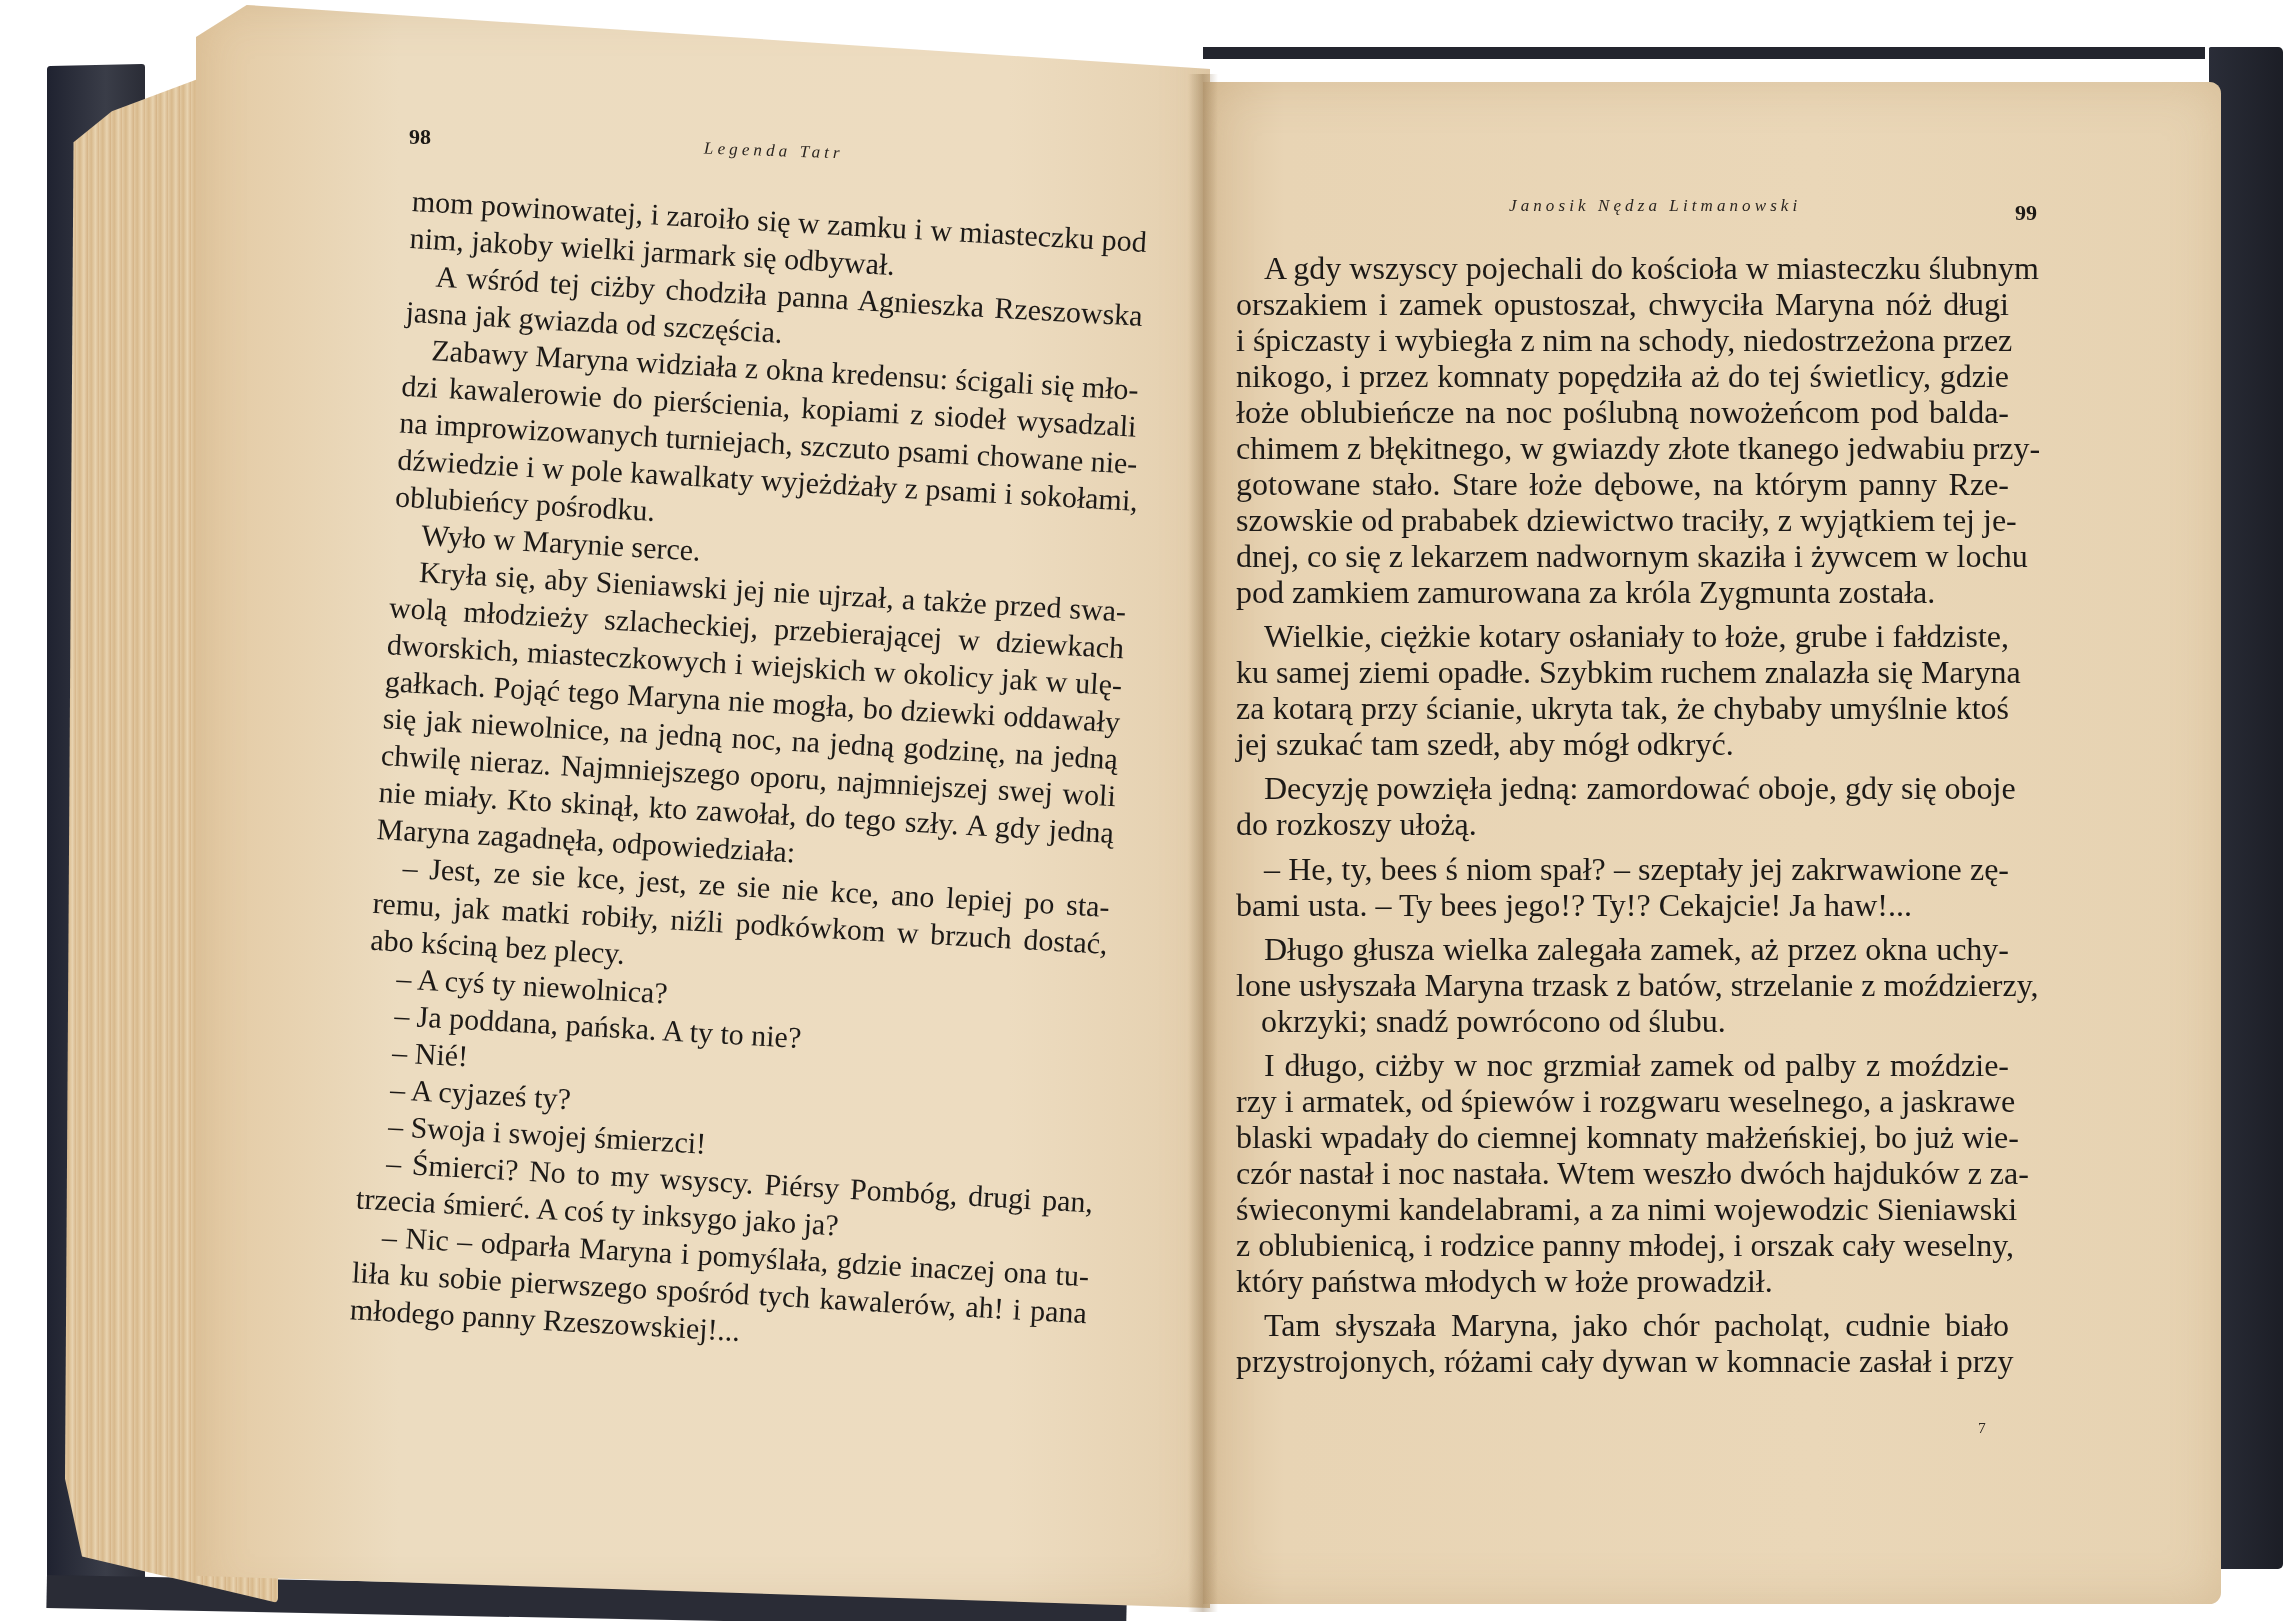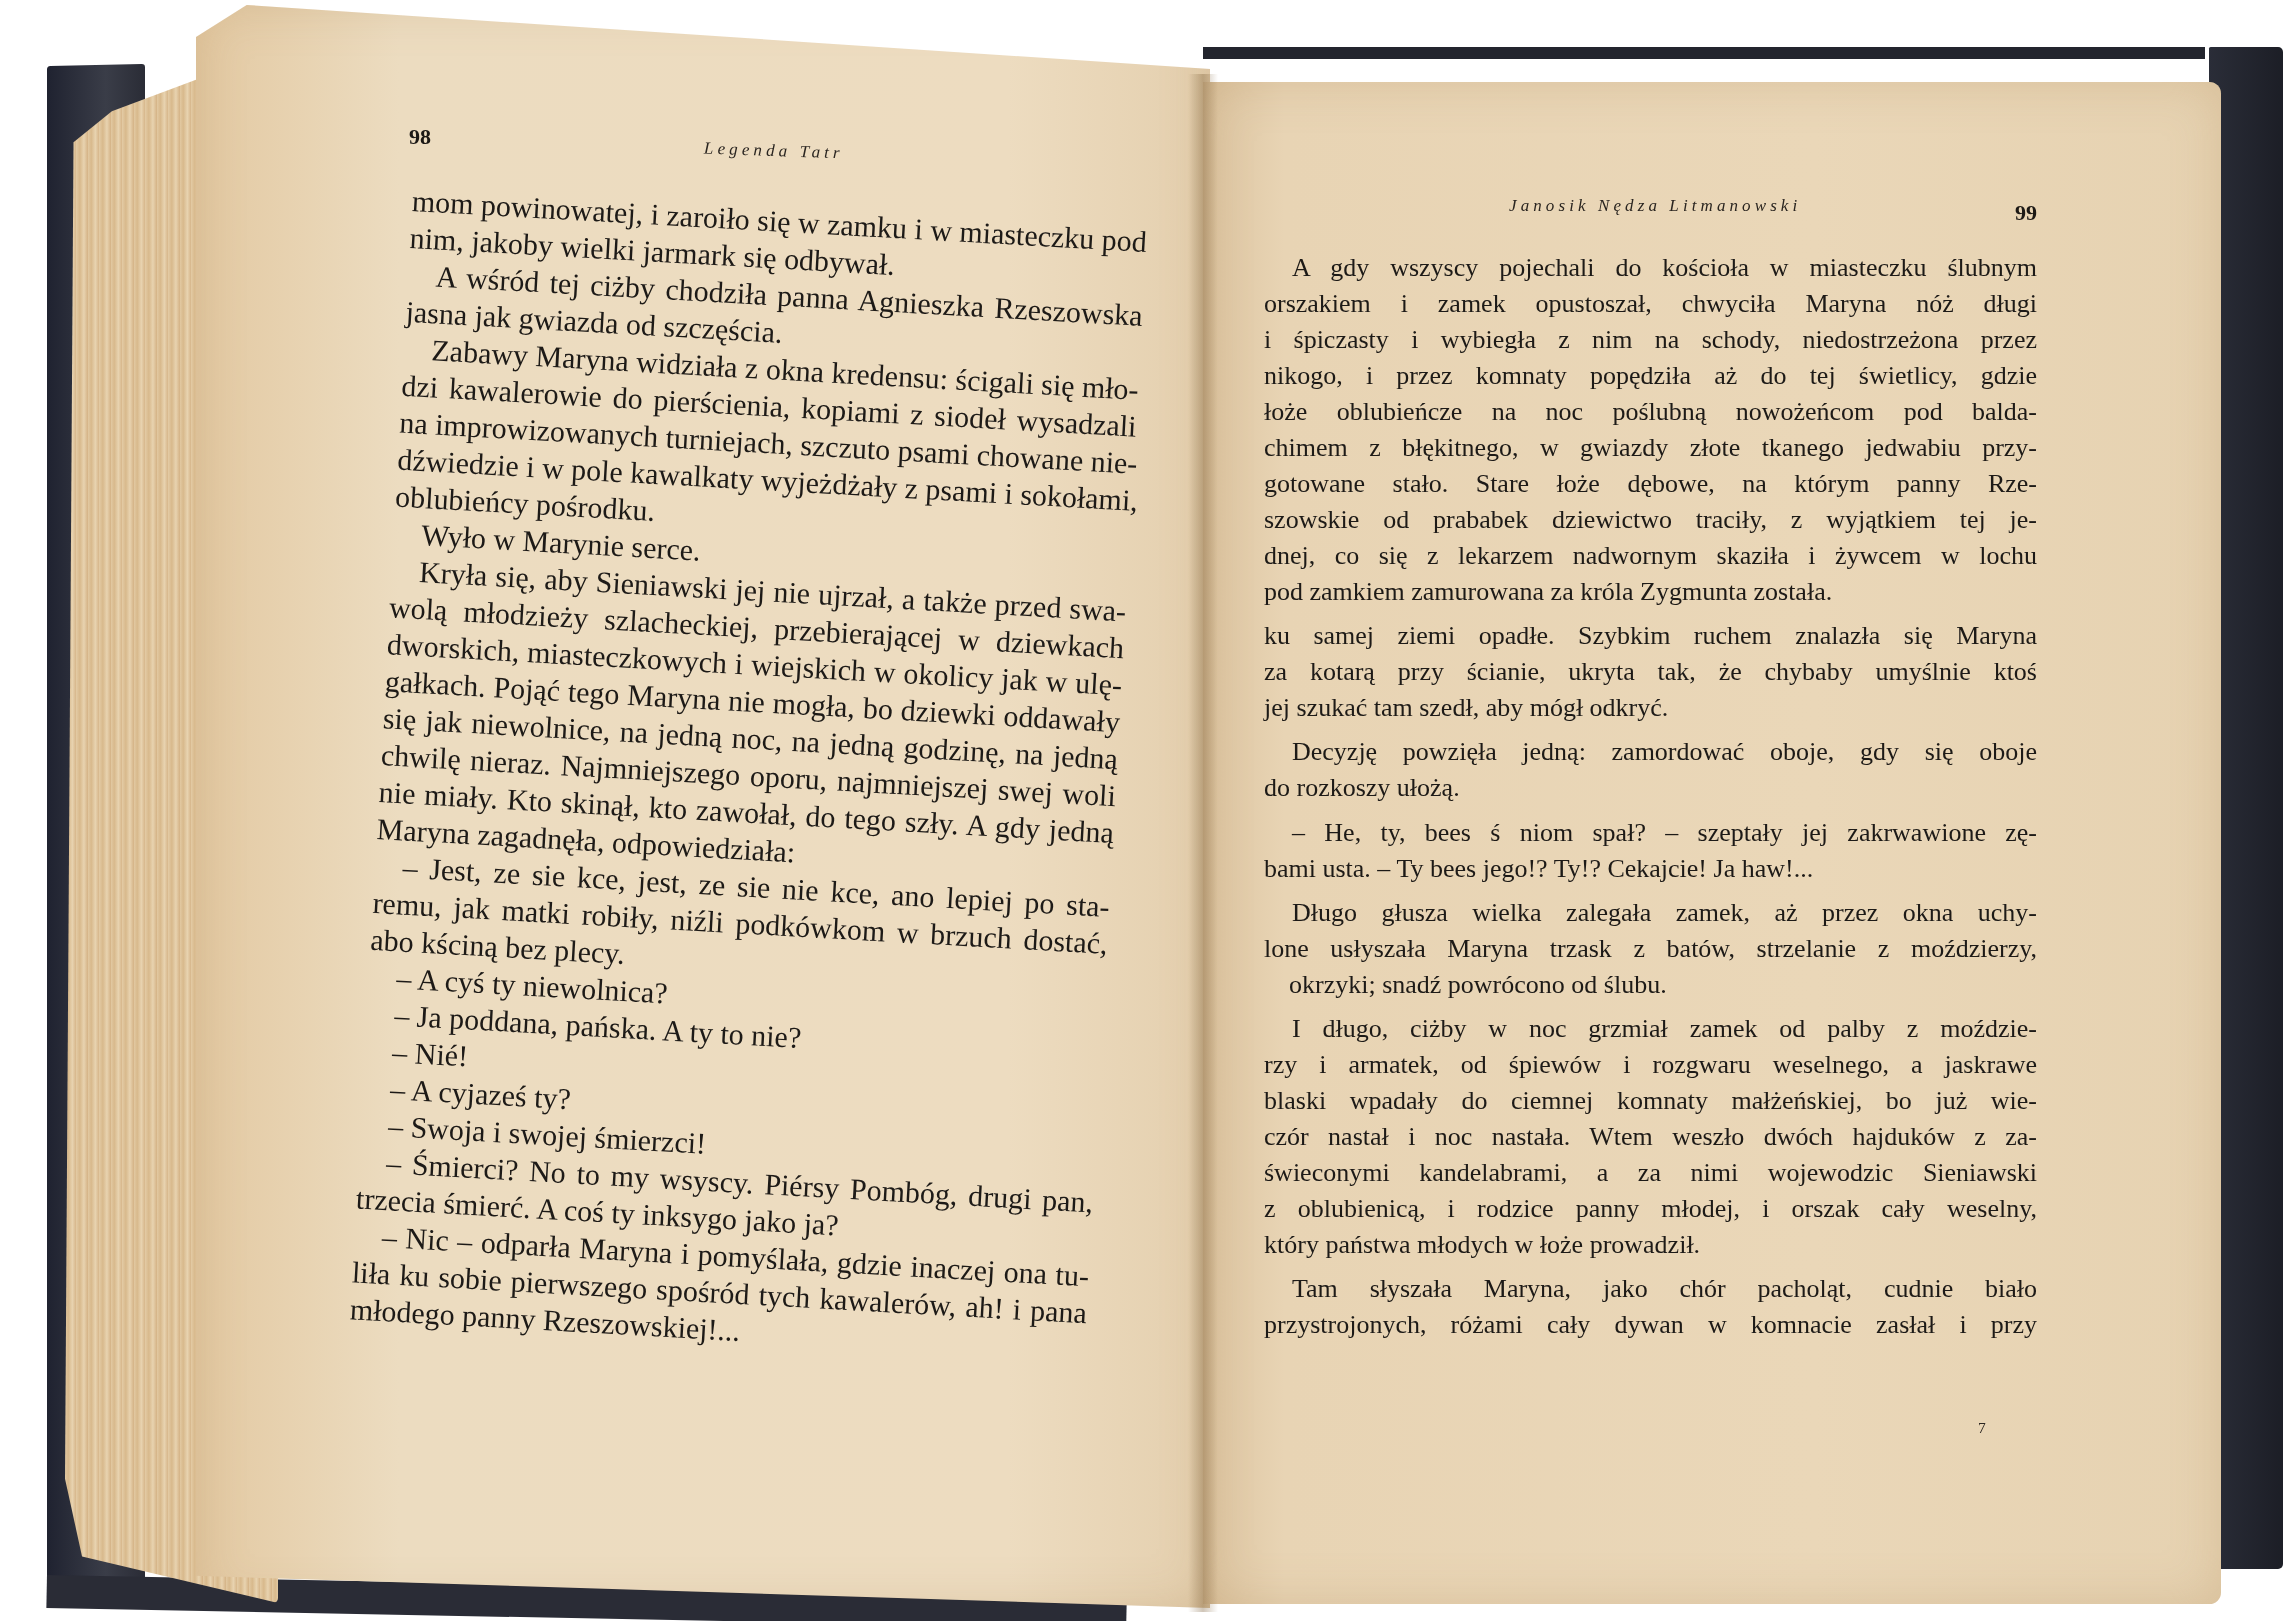--- a/index.html
+++ b/index.html
@@ -51,21 +51,21 @@
     background: linear-gradient(90deg, rgba(120,90,50,0) 0%, rgba(120,90,50,0.35) 50%, rgba(120,90,50,0) 100%);
   }
   .text-block {
     position: absolute; color: #1d1a17; font-size: 30px; line-height: 37px;
   }
   .text-block.left-text {
     left: 413px; top: 182px; width: 736px;
     transform: rotate(3.2deg); transform-origin: left top;
   }
   .text-block.right-text {
-    left: 1264px; top: 250px; width: 773px; font-size: 26px; line-height: 36px;
+    left: 1236px; top: 250px; width: 773px; font-size: 32px; line-height: 36px;
   }
   .running-head {
     position: absolute; font-style: italic; letter-spacing: 4.1px; font-size: 17px; color: #2a2520;
   }
   .folio {
     position: absolute; font-weight: bold; font-size: 22px; color: #1c1915;
   }
   .sig-mark { position: absolute; font-size: 15.5px; color: #2a2520; }
   .para { margin: 0; text-align: justify; hyphens: manual; }
   .para.indent { text-indent: 28px; }
@@ -160,20 +160,21 @@
       <span class="line" style="text-indent: 0px;">i śpiczasty i wybiegła z nim na schody, niedostrzeżona przez</span>
       <span class="line" style="text-indent: 0px;">nikogo, i przez komnaty popędziła aż do tej świetlicy, gdzie</span>
       <span class="line" style="text-indent: 0px;">łoże oblubieńcze na noc poślubną nowożeńcom pod balda-</span>
       <span class="line" style="text-indent: 0px;">chimem z błękitnego, w gwiazdy złote tkanego jedwabiu przy-</span>
       <span class="line" style="text-indent: 0px;">gotowane stało. Stare łoże dębowe, na którym panny Rze-</span>
       <span class="line" style="text-indent: 0px;">szowskie od prababek dziewictwo traciły, z wyjątkiem tej je-</span>
       <span class="line" style="text-indent: 0px;">dnej, co się z lekarzem nadwornym skaziła i żywcem w lochu</span>
       <span class="line last" style="text-indent: 0px;">pod zamkiem zamurowana za króla Zygmunta została.</span>
     </div>
     <div class="para indent">
+      <span class="line">Wielkie, ciężkie kotary osłaniały to łoże, grube i fałdziste,</span>
       <span class="line" style="text-indent: 0px;">ku samej ziemi opadłe. Szybkim ruchem znalazła się Maryna</span>
       <span class="line" style="text-indent: 0px;">za kotarą przy ścianie, ukryta tak, że chybaby umyślnie ktoś</span>
       <span class="line last" style="text-indent: 0px;">jej szukać tam szedł, aby mógł odkryć.</span>
     </div>
     <div class="para indent">
       <span class="line">Decyzję powzięła jedną: zamordować oboje, gdy się oboje</span>
       <span class="line last" style="text-indent: 0px;">do rozkoszy ułożą.</span>
     </div>
     <div class="para dialog">
       <span class="line">– He, ty, bees ś niom spał? – szeptały jej zakrwawione zę-</span>

